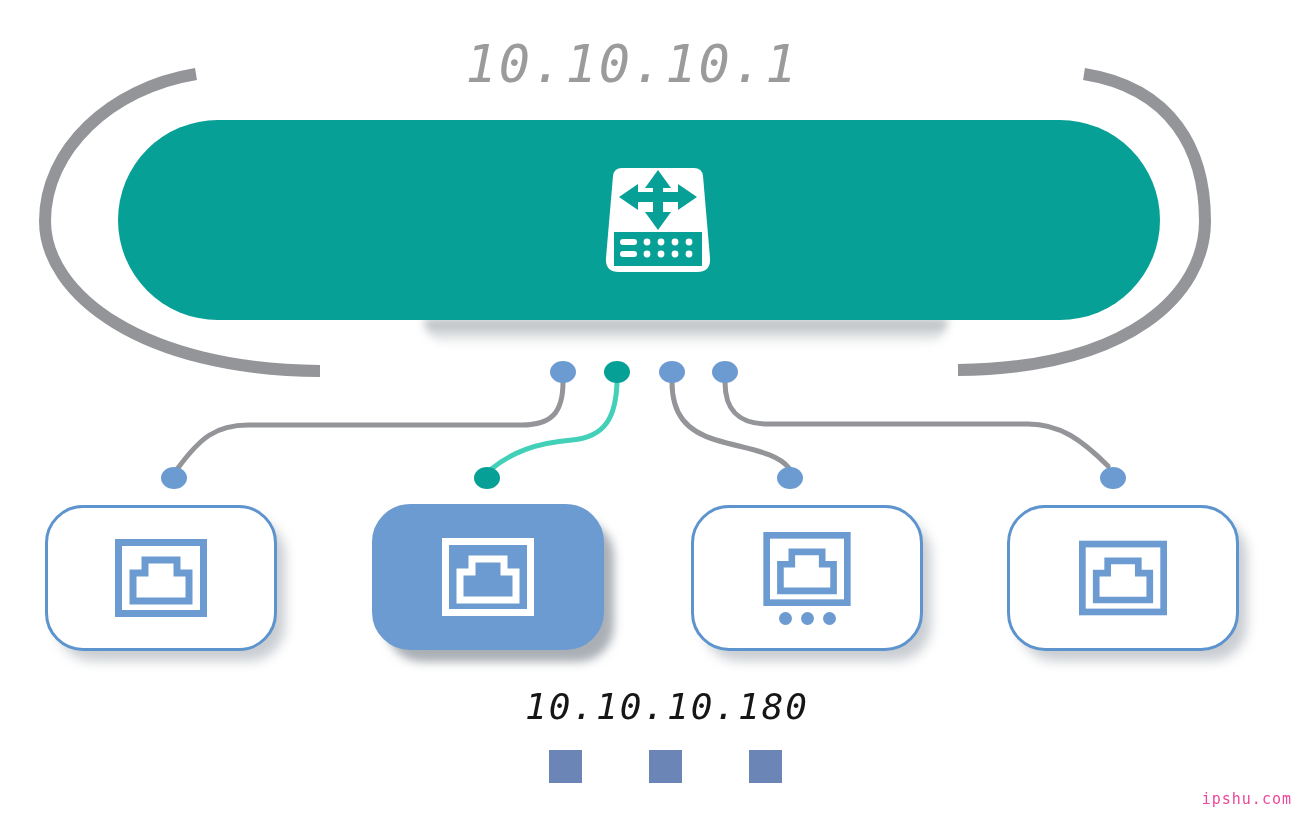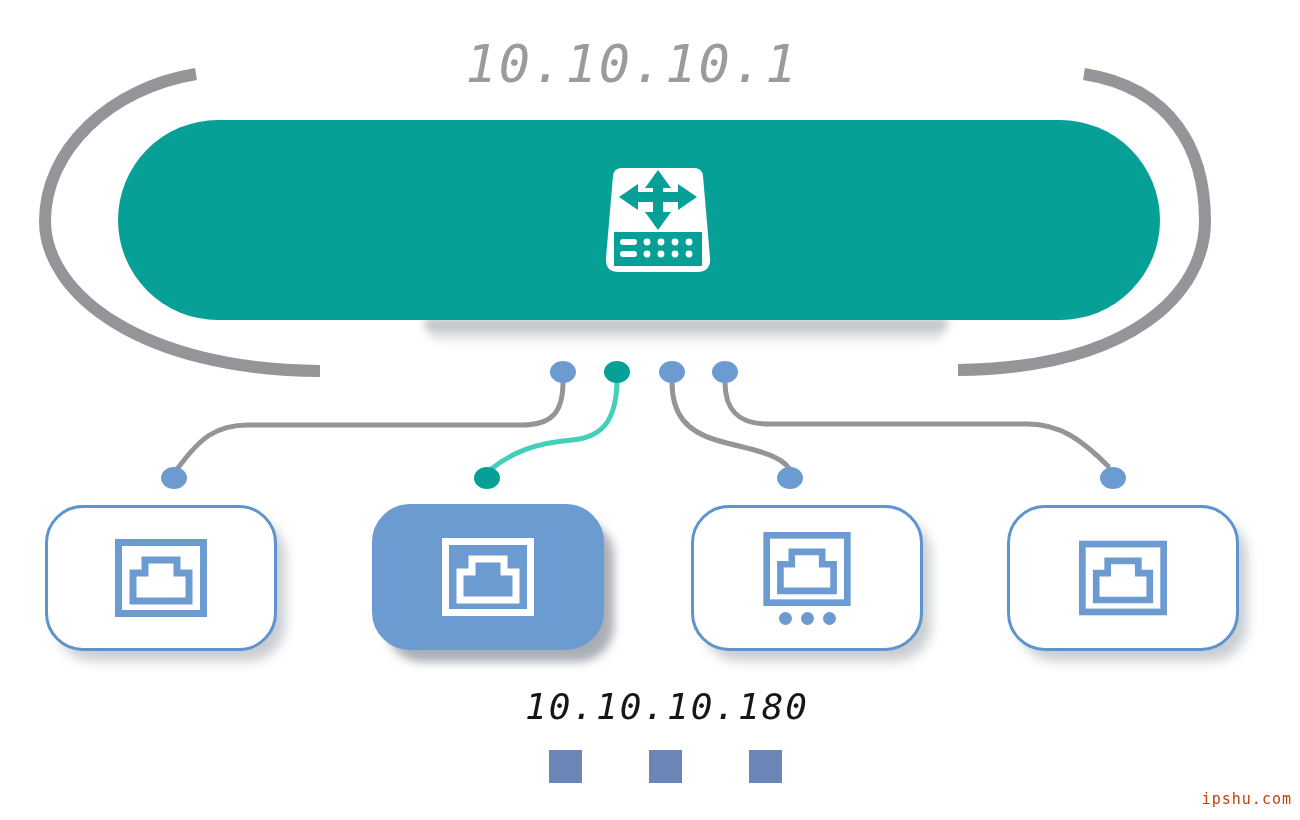--- a/index.html
+++ b/index.html
@@ -13,21 +13,21 @@
     top:34px;left:632px;transform:translateX(-50%);
     font-size:52px;font-style:oblique;letter-spacing:2px;
     color:#9b9b9b;white-space:nowrap;
   }
   .ip-device{
     top:686px;left:667px;transform:translateX(-50%);
     font-size:36px;font-style:oblique;letter-spacing:2px;
     color:#161616;white-space:nowrap;
   }
   .watermark{
-    right:8px;bottom:12px;font-size:15px;color:#c2410c;letter-spacing:1px;
+    right:8px;bottom:12px;font-size:15px;color:#ec4899;letter-spacing:1px;
   }
   
   .router-pill{
     left:118px;top:120px;width:1042px;height:200px;border-radius:100px;
     background:#07a096;z-index:2;
   }
   .pill-shadow{
     left:424px;top:319px;width:524px;height:26px;
     border-radius:0 0 28px 28px;
     background:linear-gradient(to bottom,rgba(105,115,122,0.55),rgba(255,255,255,0));

